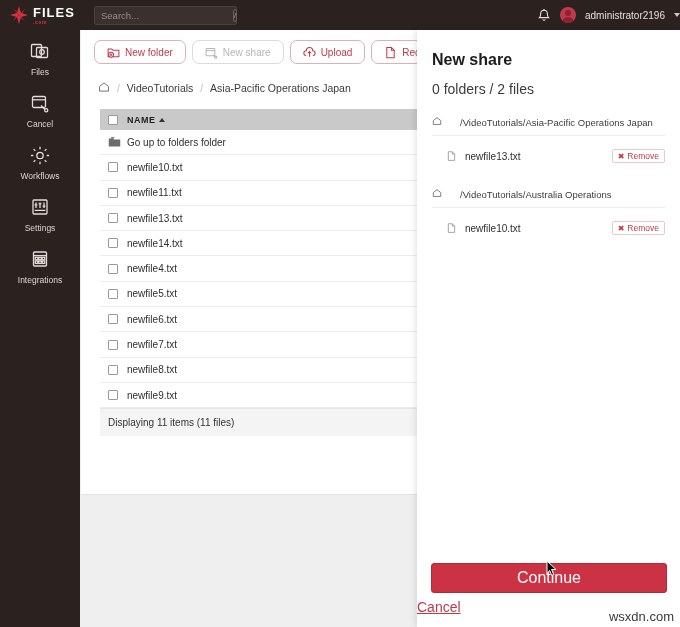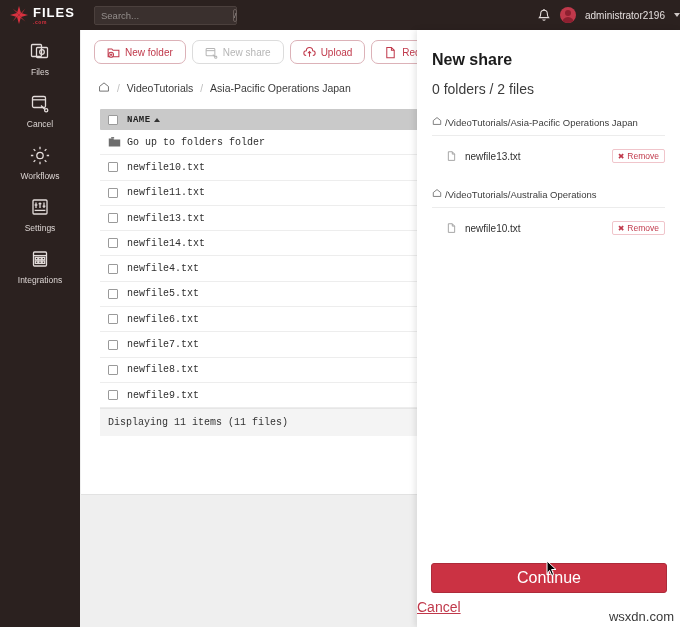--- a/index.html
+++ b/index.html
@@ -92,21 +92,21 @@
   .chev-right { color: #555; font-size: 12px; }
 
   .breadcrumb {
     display: flex; align-items: center; gap: 7px; padding: 17px 0 0 17px;
     font-size: 10.5px; color: #3b3b3b;
   }
   .crumb-sep { color: #bdbdbd; font-size: 10px; }
   .crumb { cursor: pointer; }
 
   
-  .table { margin: 14px 5px 0 19px; width: 327px; font-family: Liberation Mono, monospace; }
+  .table { margin: 14px 5px 0 19px; width: 327px; }
   .thead {
     height: 21px; background: #c9c9c9; display: flex; align-items: center;
     padding-left: 8px; gap: 9px; border-radius: 1px;
   }
   .th-name { font-size: 9px; font-weight: bold; letter-spacing: .5px; color: #222; display:flex; gap:3px; align-items:center;}
   .sort-asc { width:0;height:0;border-left:3px solid transparent;border-right:3px solid transparent;border-bottom:4px solid #333; }
   .cbx {
     width: 10px; height: 10px; border: 1px solid #9a9a9a; background: #fff; border-radius: 1px; flex: none;
     cursor: pointer;
   }
@@ -124,21 +124,21 @@
   
   .drawer {
     position: absolute; left: 417px; top: 30px; width: 263px; height: 597px;
     background: #fff; box-shadow: -2px 0 6px rgba(0,0,0,.10);
     z-index: 6; padding: 14px 15px 0 15px;
   }
   .drawer-title { font-size: 16px; font-weight: bold; color: #1c1c1c; margin-top: 7px; }
   .drawer-sub { font-size: 14px; color: #3c3c3c; margin-top: 12px; }
   .grp { margin-top: 19px; }
   .grp-path {
-    display: flex; align-items: center; gap: 3px; font-size: 9.5px; color: #3c3c3c;
+    display: flex; align-items: center; gap: 18px; font-size: 9.5px; color: #3c3c3c;
     padding-bottom: 7px; border-bottom: 1px solid #ececec;
   }
   .grp-file {
     display: flex; align-items: center; height: 26px; margin-top: 7px; padding-left: 14px; gap: 7px;
     font-size: 10px; color: #2f2f2f;
   }
   .rm-btn {
     margin-left: auto; height: 14px; border: 1px solid #f0c5cb; border-radius: 2px; background: #fff;
     color: #c0394b; font-size: 8.5px; display: flex; align-items: center; gap: 3px; padding: 0 5px;
     cursor: pointer;

